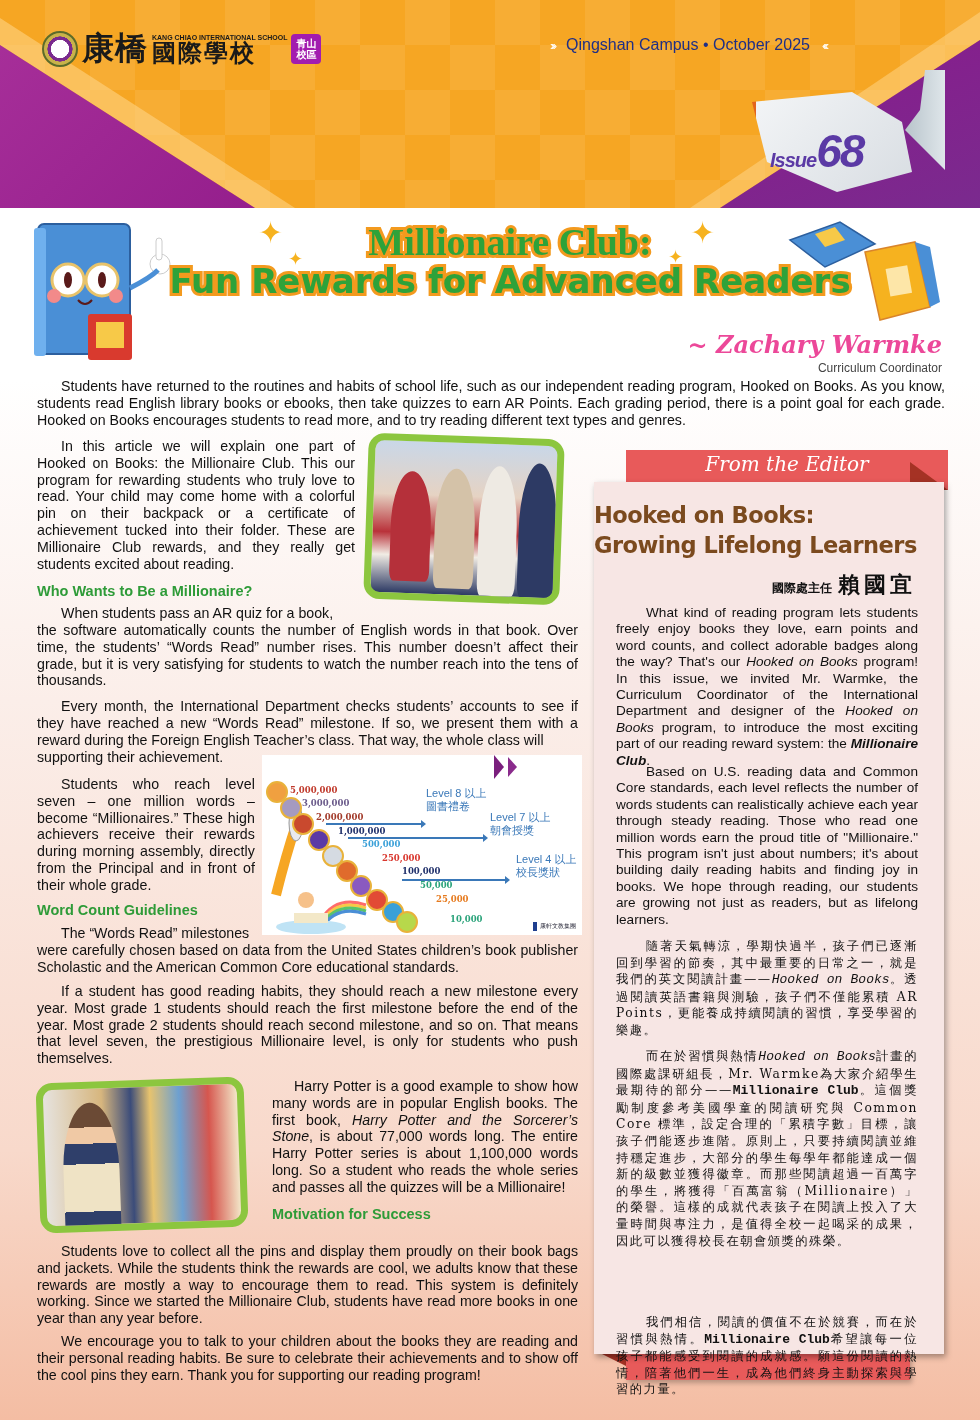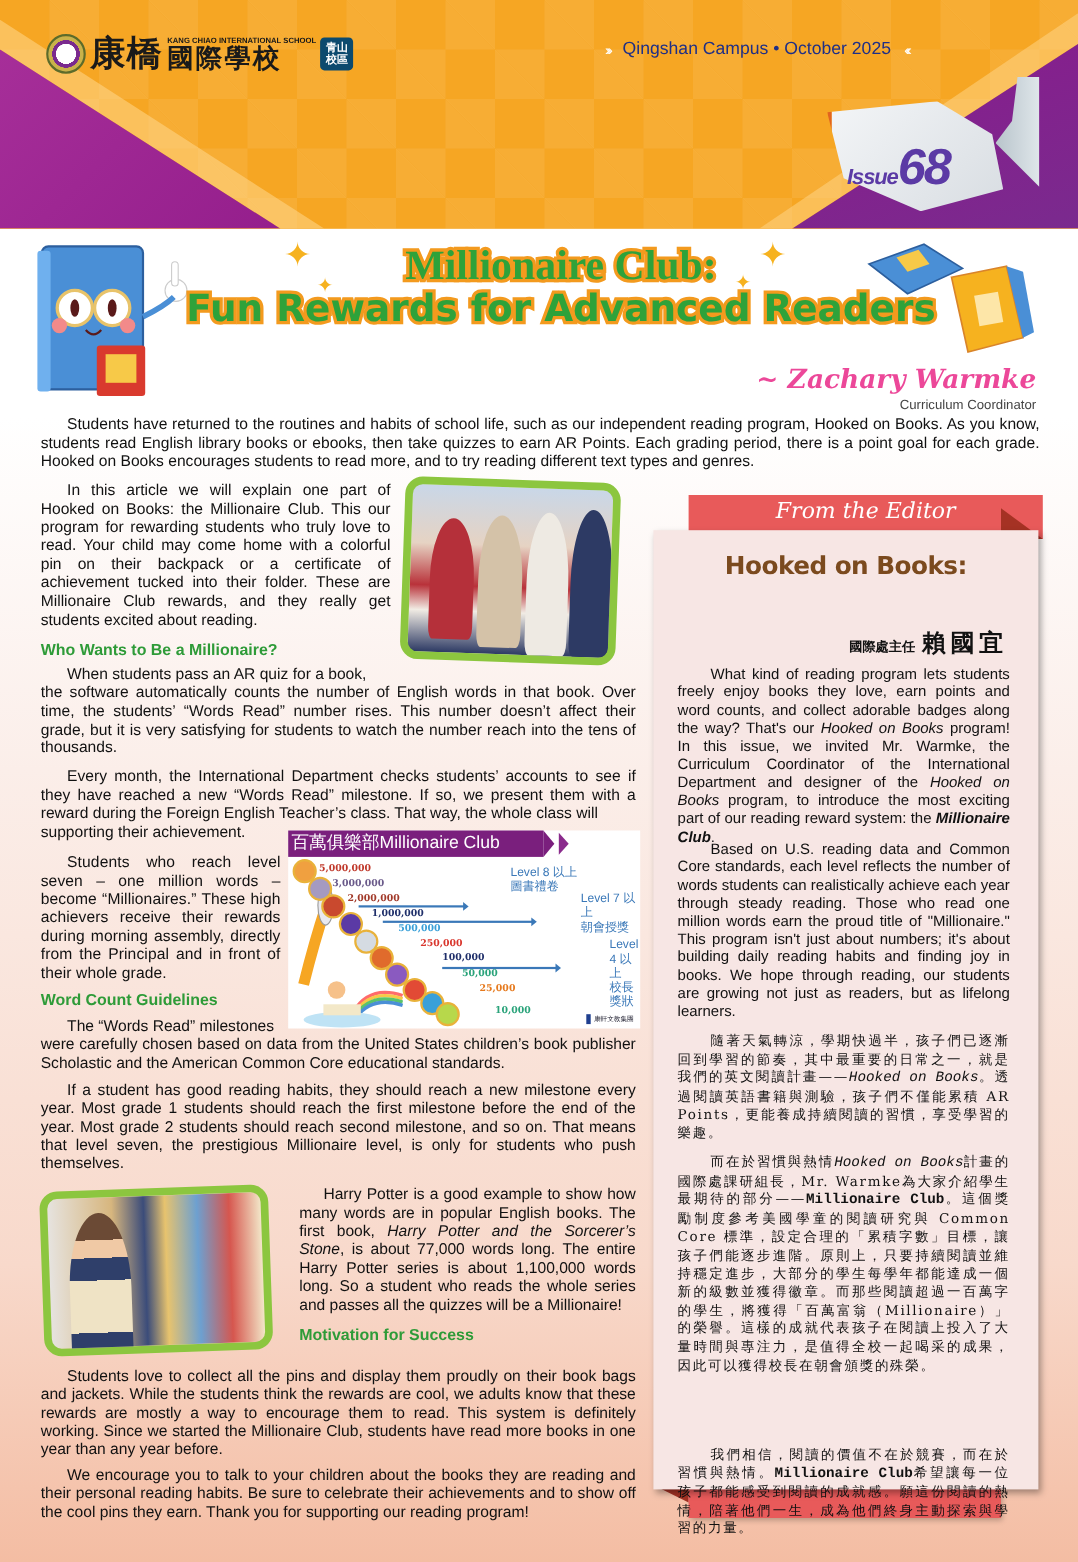--- a/index.html
+++ b/index.html
@@ -51,21 +51,21 @@
     background: radial-gradient(circle, #ffffff 0 40%, #7a2a8e 41% 55%, #c9b24a 56% 100%);
     border: 2px solid #5c6b2a;
   }
   .logo-cn {
     font-family: "DejaVu Serif", serif; font-size: 32px; font-weight: bold; color: #1a1a1a; letter-spacing: 1px;
   }
   .logo-stack { display: flex; flex-direction: column; line-height: 1; }
   .logo-en { font-size: 7px; font-weight: bold; color: #1a1a1a; letter-spacing: 0; }
   .logo-cn2 { font-family: "DejaVu Serif", serif; font-size: 24px; font-weight: bold; color: #1a1a1a; letter-spacing: 2px; }
   .campus-badge {
-    background: #0c4a6e; color: #fff; font-size: 10px; font-weight: bold; line-height: 11px;
+    background: #a21caf; color: #fff; font-size: 10px; font-weight: bold; line-height: 11px;
     width: 30px; height: 30px; border-radius: 4px; display: flex; flex-wrap: wrap; align-items: center; justify-content: center; text-align: center; padding: 2px;
   }
   .dateline {
     position: absolute; left: 550px; top: 36px; font-size: 16px; color: #1f2f86; display: flex; gap: 12px; align-items: center;
   }
   .dateline .chev { color: #fff; font-size: 13px; letter-spacing: -3px; }
   .masthead {
     position: absolute; left: 290px; top: 72px; width: 420px; text-align: center;
     font-family: "Liberation Sans", sans-serif; font-weight: bold; color: #5b3aa5; line-height: 0.95;
     -webkit-text-stroke: 2px #ffffff; paint-order: stroke fill;
@@ -127,21 +127,21 @@
   .info-banner {
     position: absolute; left: 0; top: 0; height: 24px; width: 232px; background: #7a1f7d; color: #fff;
     font-size: 16px; line-height: 24px; padding-left: 3px; white-space: nowrap;
   }
   .info-arrow { position: absolute; left: 232px; top: 0; width: 0; height: 0;
     border-top: 12px solid transparent; border-bottom: 12px solid transparent; border-left: 10px solid #7a1f7d; }
   .info-arrow2 { position: absolute; left: 246px; top: 2px; width: 0; height: 0;
     border-top: 10px solid transparent; border-bottom: 10px solid transparent; border-left: 9px solid #8a2b8c; }
   .ms { position: absolute; font-family: "DejaVu Serif", serif; font-weight: bold; font-size: 8.5px; }
   .badge { position: absolute; width: 22px; height: 22px; border-radius: 50%; border: 2px solid #e9b23a; }
-  .tier { position: absolute; font-size: 11px; color: #3a78b8; line-height: 13px; margin-left: 38px; }
+  .tier { position: absolute; font-size: 11px; color: #3a78b8; line-height: 13px; }
   .tier-line { position: absolute; height: 1.5px; background: #3a78b8; }
   .tier-line::after { content: ""; position: absolute; right: -4px; top: -3px; border-left: 5px solid #3a78b8; border-top: 4px solid transparent; border-bottom: 4px solid transparent; }
   .credit { position: absolute; right: 6px; bottom: 4px; font-size: 6px; color: #223; border-left: 4px solid #1f3f8f; padding-left: 3px; }
 
   
   .ed-tab-back {
     position: absolute; left: 626px; top: 450px; width: 322px; height: 40px; background: #e85a5a;
   }
   .ed-tab-fold { position: absolute; left: 910px; top: 462px; width: 0; height: 0;
     border-left: 38px solid #a53224; border-top: 28px solid transparent; }
@@ -150,21 +150,21 @@
     font-family: "DejaVu Serif", serif; font-style: italic; font-size: 20px; color: #fff;
   }
   .ed-bottom-back { position: absolute; left: 626px; top: 1350px; width: 284px; height: 30px; background: #e85a5a; box-shadow: 2px 3px 5px rgba(0,0,0,0.25); }
   .ed-bottom-fold { position: absolute; left: 598px; top: 1352px; width: 0; height: 0;
     border-right: 28px solid #a53224; border-bottom: 14px solid transparent; }
   .ed-box {
     position: absolute; left: 594px; top: 482px; width: 350px; height: 872px;
     background: #f7e6e4; box-shadow: 2px 3px 6px rgba(0,0,0,0.35);
   }
   .ed-title {
-    position: absolute; left: 594px; top: 500px; width: 350px; text-align: center;
+    position: absolute; left: 594px; top: 500px; width: 350px; 
     font-family: "DejaVu Sans", sans-serif; font-weight: bold; color: #7b4a1e; font-size: 22.5px; line-height: 30px; letter-spacing: -0.5px;
   }
   .ed-sign { position: absolute; right: 64px; top: 570px; display: flex; align-items: baseline; gap: 6px; }
   .ed-sign .role { font-size: 12px; font-weight: bold; color: #111; }
   .ed-sign .name { font-family: "DejaVu Serif", serif; font-size: 22px; font-weight: bold; letter-spacing: 4px; color: #111; }
   .ed-p { position: absolute; left: 616px; width: 302px; font-size: 13.6px; line-height: 16.4px; text-align: justify; text-indent: 30px; color: #111; }
   .ed-cn { position: absolute; left: 616px; width: 302px; font-family: "DejaVu Serif", serif; font-size: 12.3px; line-height: 16.6px; text-align: justify; text-indent: 30px; color: #111; letter-spacing: 1.5px; }
   .ed-cn b { font-family: "Liberation Mono", monospace; letter-spacing: 0; font-size: 13px; }
   .ed-cn i { font-family: "Liberation Mono", monospace; letter-spacing: 0; font-size: 13px; }
 </style>
@@ -259,21 +259,20 @@
 
 <p class="p indent" style="left:37px;top:698px;width:541px;">Every month, the International Department checks students’ accounts to see if they have reached a new “Words Read” milestone. If so, we present them with a reward during the Foreign English Teacher’s class. That way, the whole class will</p>
 <p class="p" style="left:37px;top:749px;width:220px;">supporting their achievement.</p>
 
 <p class="p indent" style="left:37px;top:776px;width:218px;letter-spacing:0.1px;">Students who reach level seven – one million words – become “Millionaires.” These high achievers receive their rewards during morning assembly, directly from the Principal and in front of their whole grade.</p>
 <div class="sub" style="left:37px;top:902px;">Word Count Guidelines</div>
 <p class="p indent" style="left:37px;top:925px;width:220px;">The “Words Read” milestones</p>
 <p class="p" style="left:37px;top:942px;width:541px;">were carefully chosen based on data from the United States children’s book publisher Scholastic and the American Common Core educational standards.</p>
 
 <div class="infographic">
-  <div class="info-banner">百萬俱樂部Millionaire Club</div>
   <div class="info-arrow"></div>
   <div class="info-arrow2"></div>
 
   <svg style="position:absolute;left:4px;top:40px;width:110px;height:140px;" viewBox="0 0 110 140">
     <path d="M10 100 q10 -40 20 -70" stroke="#f6a623" stroke-width="10" fill="none"></path>
     <ellipse cx="30" cy="28" rx="7" ry="18" fill="#e9e9ef" stroke="#999"></ellipse>
     <circle cx="30" cy="28" r="3" fill="#f6a623"></circle>
     <path d="M55 125 q15 -25 45 -15" stroke="#ff6b6b" stroke-width="3" fill="none"></path>
     <path d="M55 128 q15 -25 45 -15" stroke="#f7c948" stroke-width="3" fill="none"></path>
     <path d="M55 131 q15 -25 45 -15" stroke="#5ac46b" stroke-width="3" fill="none"></path>
@@ -337,20 +336,21 @@
 
 <div class="ed-tab-back"></div>
 <div class="ed-tab-fold"></div>
 <div class="ed-tab-label">From the Editor</div>
 <div class="ed-bottom-fold"></div>
 <div class="ed-bottom-back"></div>
 <div class="ed-box"></div>
 
 <div class="ed-title">
   <div>Hooked on Books:</div>
+  <div>Growing Lifelong Learners</div>
 </div>
 <div class="ed-sign">
   <span class="role">國際處主任</span>
   <span class="name">賴國宜</span>
 </div>
 
 <p class="ed-p" style="top:605px;"><span>What kind of reading program lets students freely enjoy books they love, earn points and word counts, and collect adorable badges along the way? That's our </span><i>Hooked on Books</i><span> program! In this issue, we invited Mr. Warmke, the Curriculum Coordinator of the International Department and designer of the </span><i>Hooked on Books</i><span> program, to introduce the most exciting part of our reading reward system: the </span><b><i>Millionaire Club</i></b><span>.</span></p>
 
 <p class="ed-p" style="top:764px;">Based on U.S. reading data and Common Core standards, each level reflects the number of words students can realistically achieve each year through steady reading. Those who read one million words earn the proud title of "Millionaire." This program isn't just about numbers; it's about building daily reading habits and finding joy in books. We hope through reading, our students are growing not just as readers, but as lifelong learners.</p>
 

